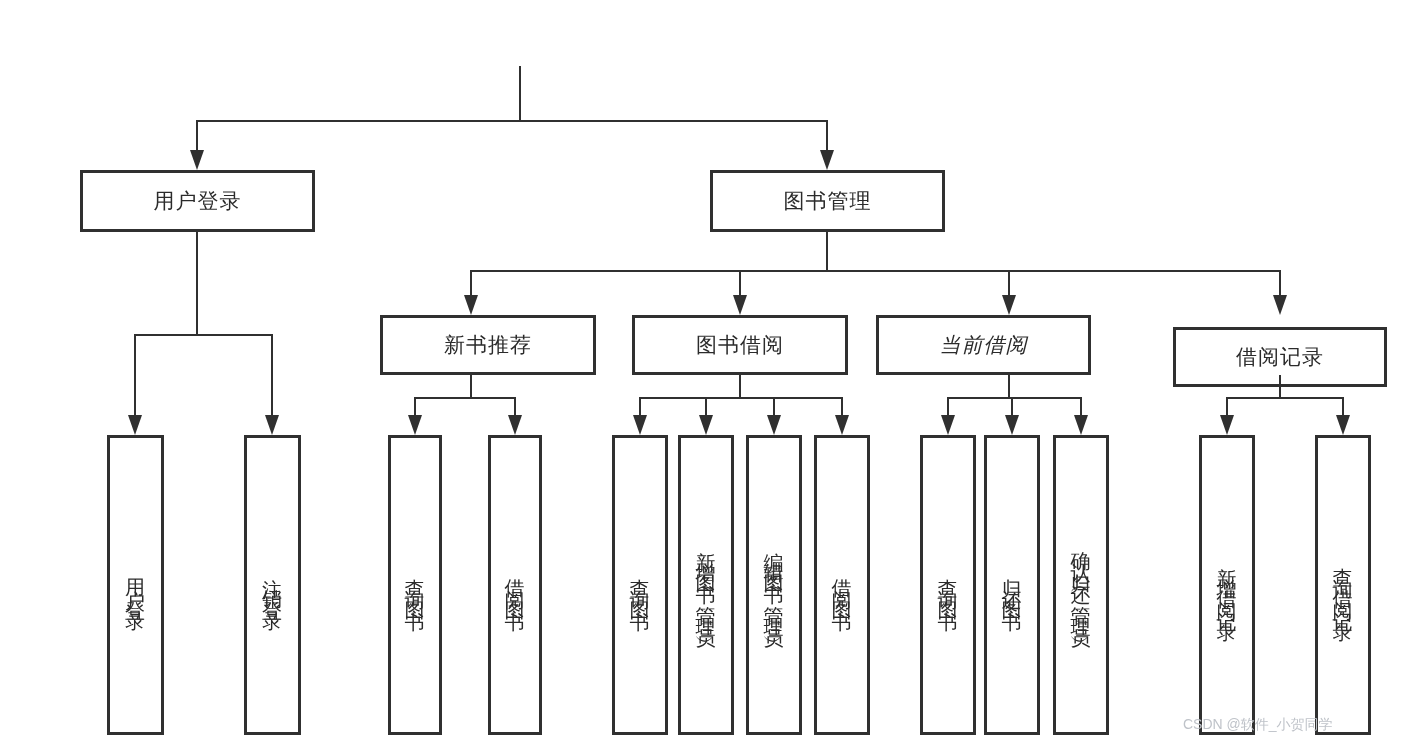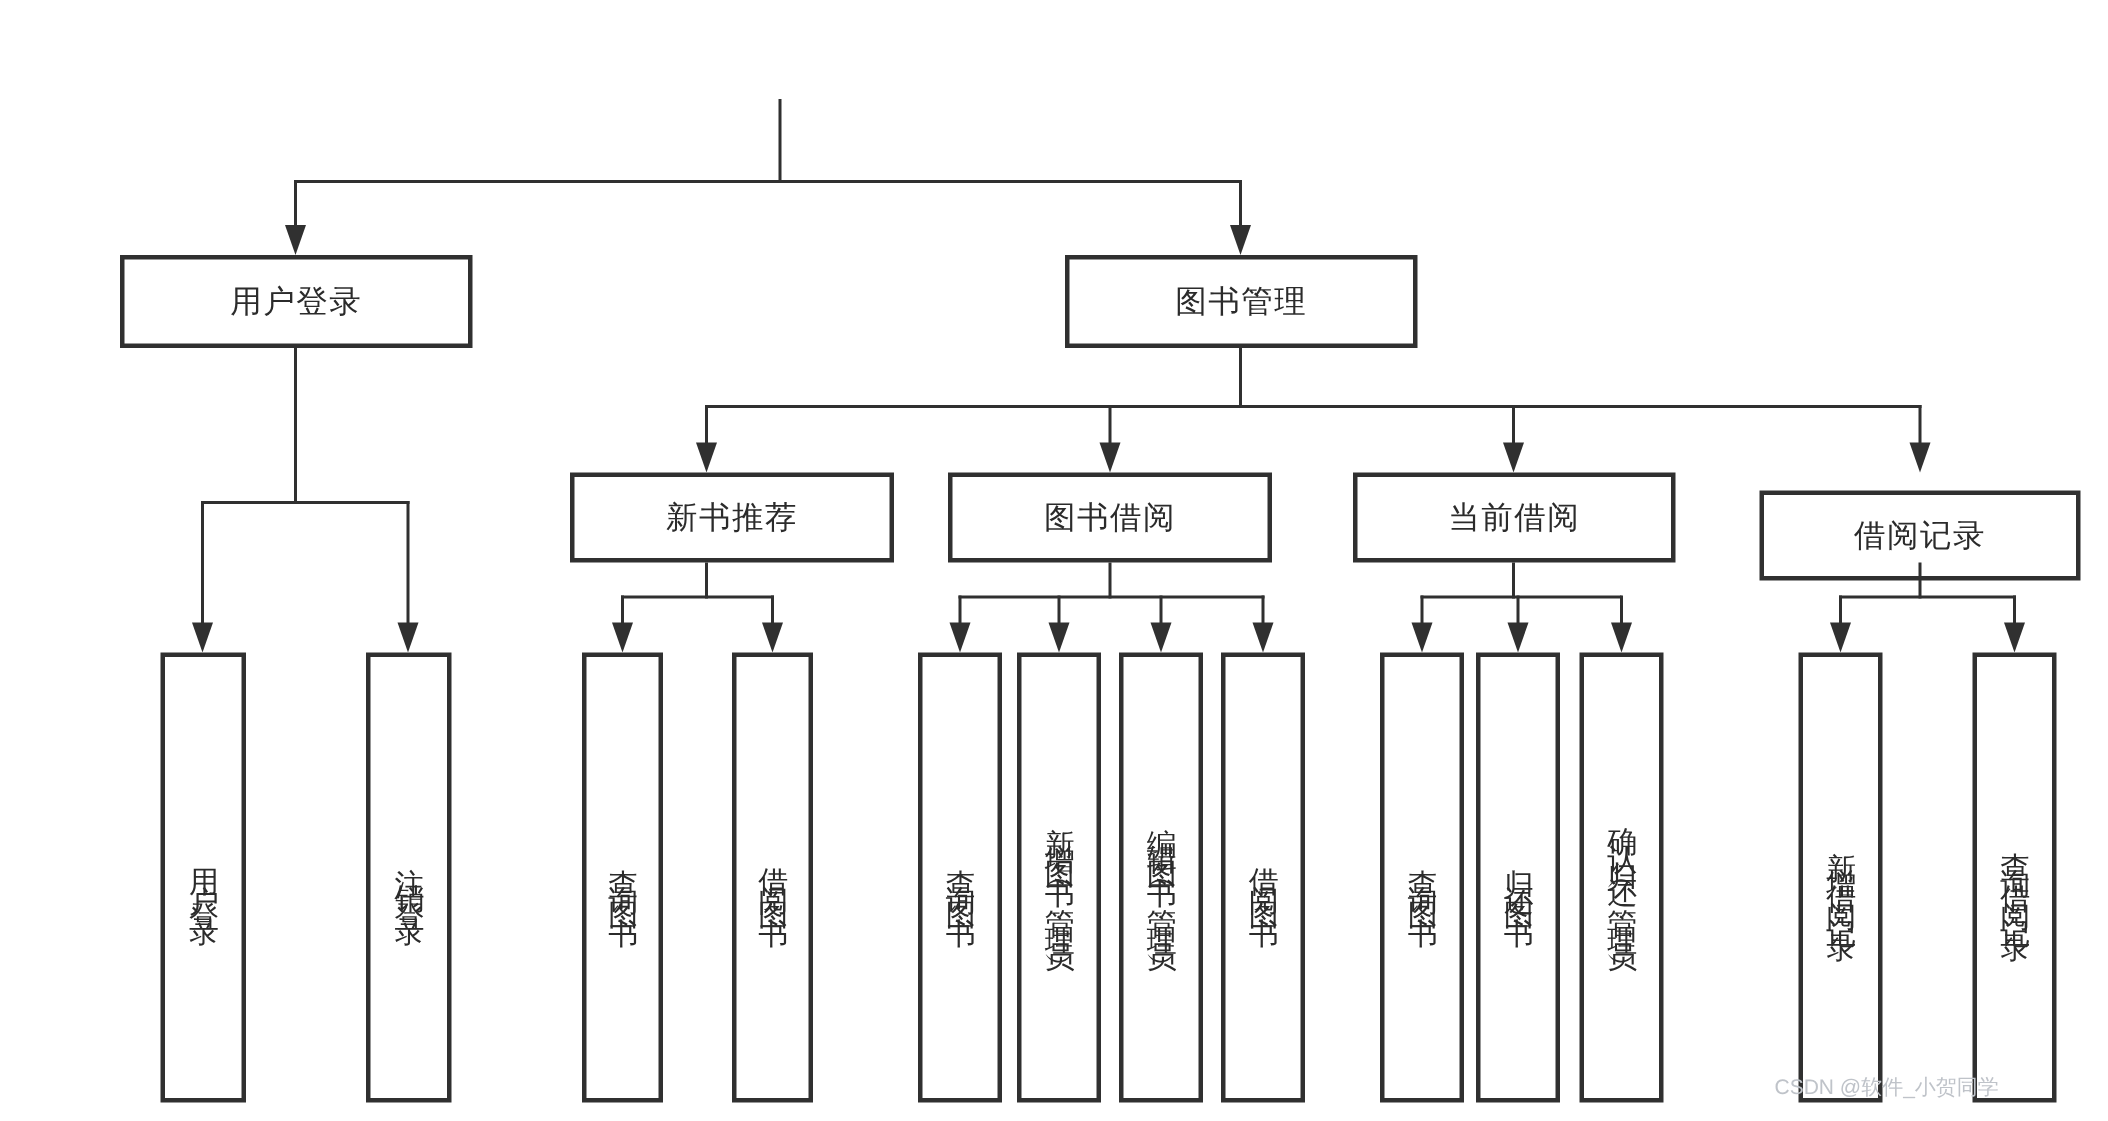--- a/index.html
+++ b/index.html
@@ -95,21 +95,21 @@
     <div class="line vl" style="left:1279px;top:270px;height:27px;"></div>
     <div class="arrow" style="left:1273px;top:295px;"></div>
   </div>
 
   <div class="box box-h" style="left:380px;top:315px;width:216px;height:60px;">
     <span>新书推荐</span>
   </div>
   <div class="box box-h" style="left:632px;top:315px;width:216px;height:60px;">
     <span>图书借阅</span>
   </div>
-  <div class="box box-h" style="left:902px;top:315px;width:215px;height:60px;">
+  <div class="box box-h" style="left:876px;top:315px;width:215px;height:60px;font-style:italic;">
     <span>当前借阅</span>
   </div>
   <div class="box box-h" style="left:1173px;top:327px;width:214px;height:60px;">
     <span>借阅记录</span>
   </div>
 
   <div>
     <div class="line vl" style="left:470px;top:375px;height:24px;"></div>
     <div class="line hl" style="left:414px;top:397px;width:102px;"></div>
     <div class="line vl" style="left:414px;top:397px;height:20px;"></div>

